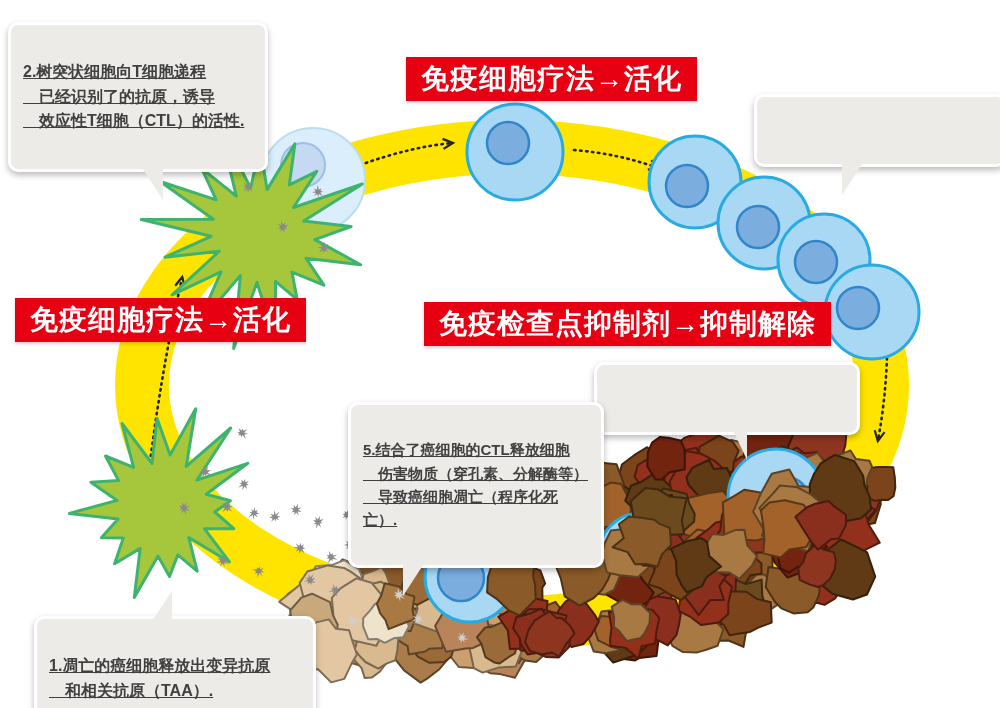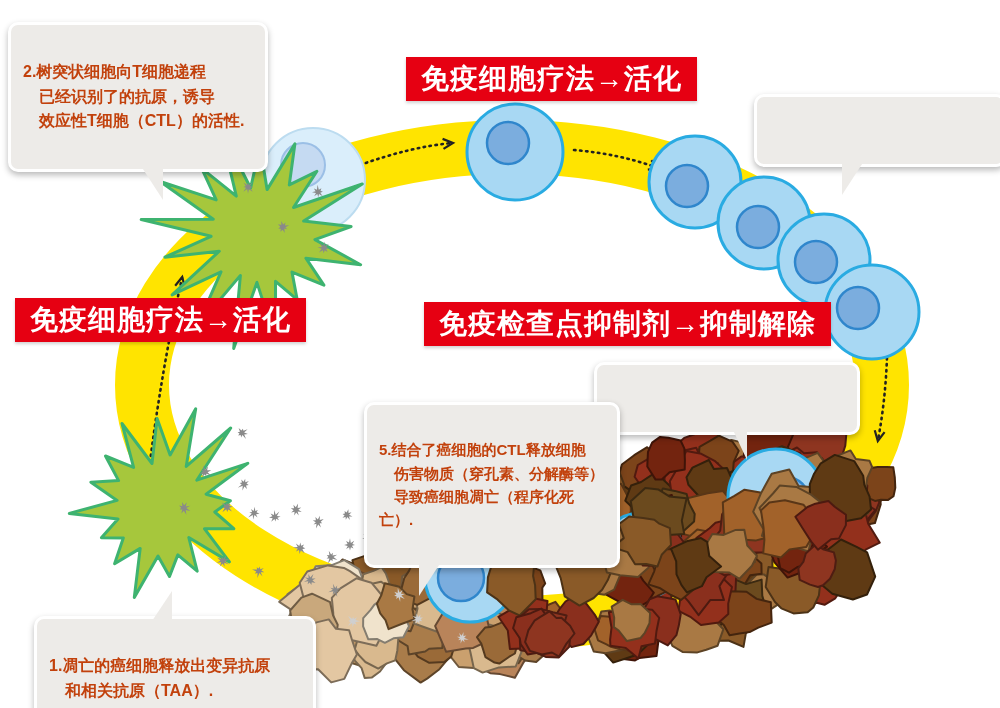--- a/index.html
+++ b/index.html
@@ -4,21 +4,21 @@
 <style>
   html,body{margin:0;padding:0;background:#fff;}
   #stage{position:relative;width:1000px;height:708px;background:#ffffff;overflow:hidden;
          font-family:"Liberation Sans","DejaVu Sans",sans-serif;}
   #scene{position:absolute;left:0;top:0;}
   .banner{position:absolute;background:#e60012;color:#ffffff;font-weight:bold;
           font-size:28px;line-height:1;padding:8px 15px;letter-spacing:1px;
           box-shadow:0 2px 3px rgba(0,0,0,.18);white-space:nowrap;}
   .bubble{position:absolute;background:#edebe8;border:3px solid #ffffff;border-radius:10px;
           box-shadow:0 3px 6px rgba(0,0,0,.28);padding:10px 12px;font-weight:bold;
-          color:#c2410c;white-space:pre-line;line-height:1.55;}
+          color:#404040;white-space:pre-line;line-height:1.55;text-decoration:underline;}
   .fs16{font-size:16px;} .fs15{font-size:15px;}
   .tail{position:absolute;width:0;height:0;}
   .t-dr{border-top:34px solid #edebe8;border-left:22px solid transparent;bottom:-31px;}
   .t-dr-s{border-top:30px solid #edebe8;border-left:14px solid transparent;bottom:-28px;}
   .t-dl{border-top:34px solid #edebe8;border-right:22px solid transparent;bottom:-31px;}
   .t-ur{border-bottom:30px solid #edebe8;border-left:20px solid transparent;top:-28px;}
 </style>
 </head>
 <body>
 
@@ -282,21 +282,21 @@
 
   <div class="bubble fs15" style="left:754px;top:94px;width:222px;">
     <div class="tail t-dl" style="left:85px;"></div>
   </div>
 
 
   <div class="bubble fs15" style="left:594px;top:362px;width:236px;">
     <div class="tail t-dr-s" style="left:136px;"></div>
   </div>
 
-  <div class="bubble fs15" style="left:348px;top:402px;width:226px;margin-left:16px;">
+  <div class="bubble fs15" style="left:348px;top:402px;width:226px;">
     <span>5.结合了癌细胞的CTL释放细胞
 　伤害物质（穿孔素、分解酶等）
 　导致癌细胞凋亡（程序化死亡）.</span>
     <div class="tail t-dl" style="left:52px;"></div>
   </div>
 
   <div class="bubble fs16" style="left:34px;top:616px;width:252px;">
     <span>1.凋亡的癌细胞释放出变异抗原
 　和相关抗原（TAA）.</span>
     <div class="tail t-ur" style="left:115px;"></div>

